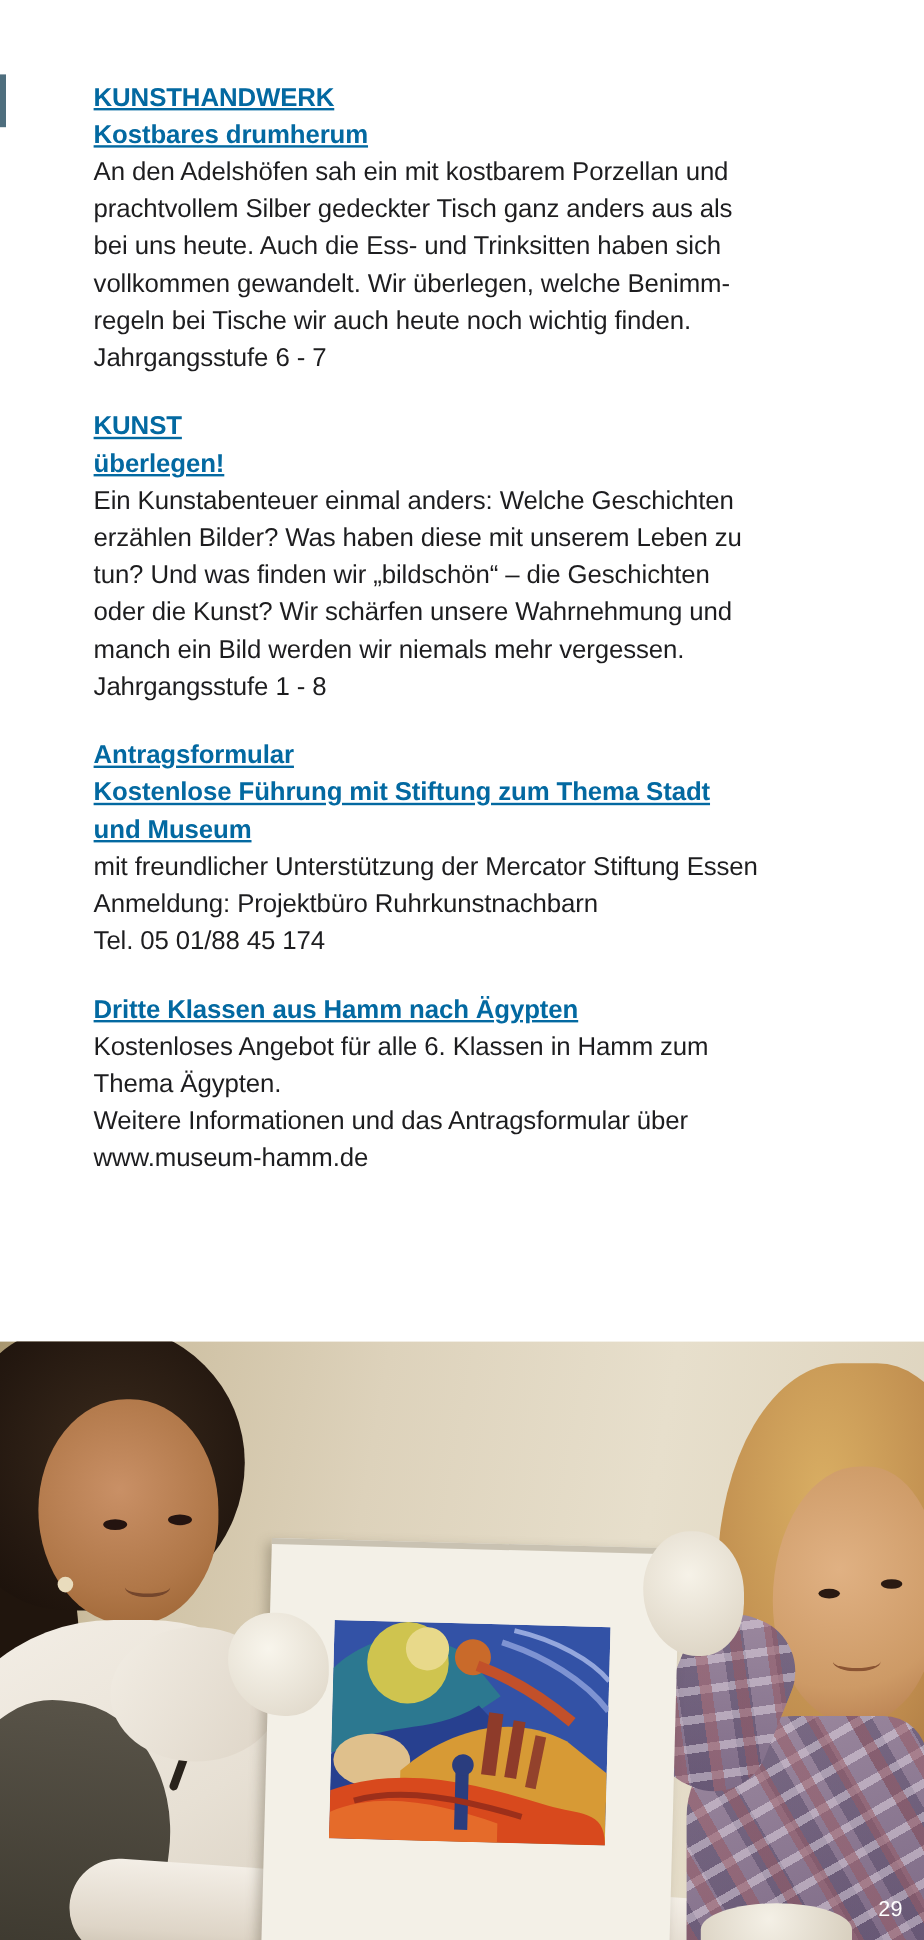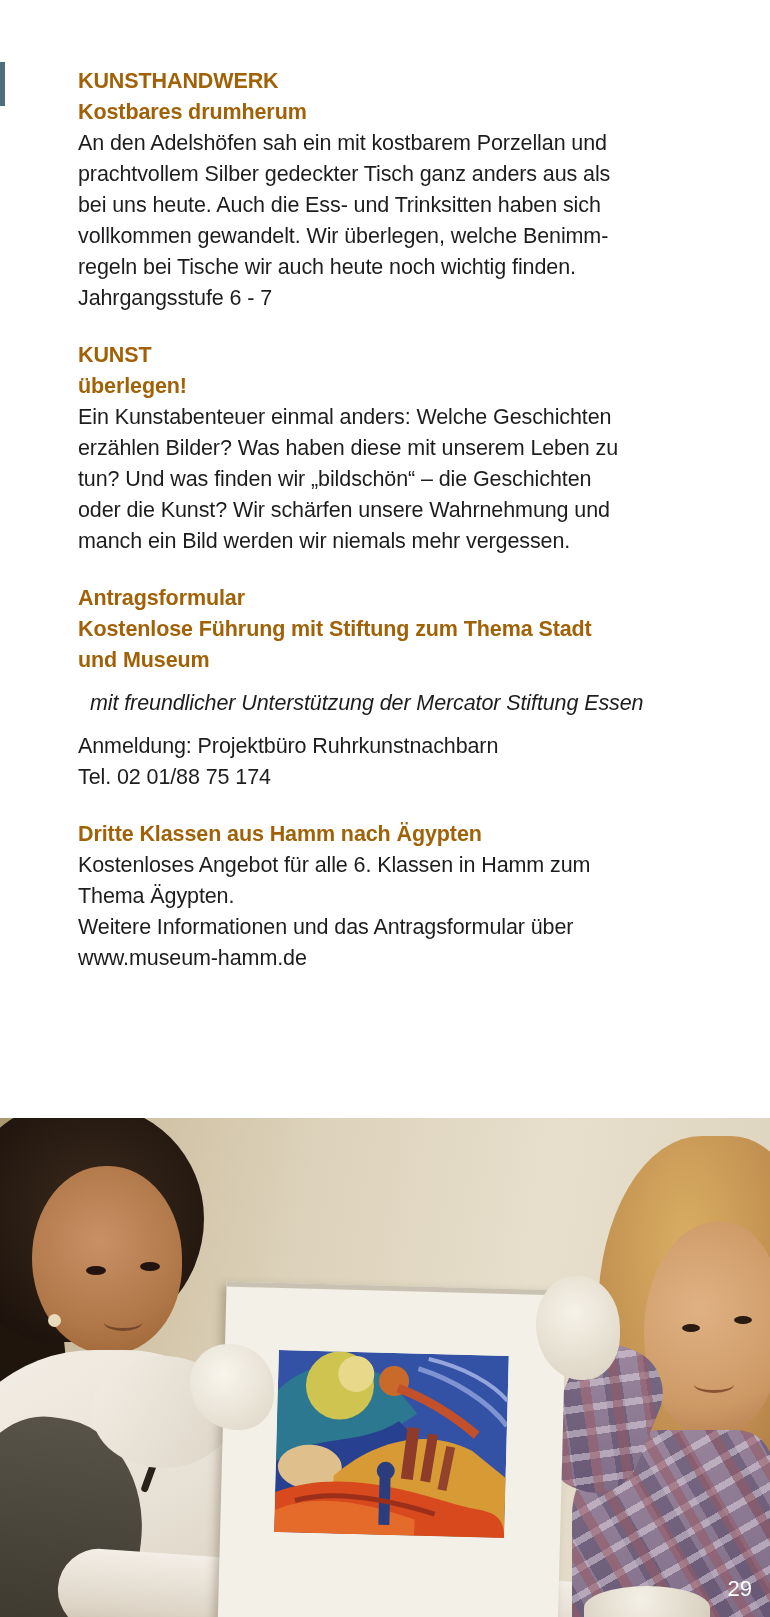--- a/index.html
+++ b/index.html
@@ -6,23 +6,23 @@
   body{width:770px;height:1617px;position:relative;font-family:"Liberation Sans",sans-serif;}
   .page{position:relative;width:770px;height:1617px;overflow:hidden;background:#ffffff;}
 
   
   .tab-marker{position:absolute;left:0;top:62px;width:5px;height:44px;background:#4e6e7e;}
 
   
   .content{position:absolute;left:78px;top:66px;width:618px;color:#1d1d1f;
            font-size:21.5px;line-height:31px;letter-spacing:-0.1px;}
   .content section{margin:0 0 26px 0;}
-  .hd{color:#a16207;font-weight:bold;white-space:pre-line;margin:0;}
+  .hd{color:#0369a1;font-weight:bold;white-space:pre-line;margin:0;text-decoration:underline;}
   .body{white-space:pre-line;margin:0;}
-  .credit{font-style:italic;white-space:pre-line;margin:12px;}
+  .credit{white-space:pre-line;margin:0;}
 
   
   .photo{position:absolute;left:0;top:1118px;width:770px;height:499px;overflow:hidden;margin:0;
          background:linear-gradient(100deg,#a8966f 0%,#cdbfa1 14%,#ddd2bb 38%,#e7dfcc 66%,#dcd2bc 100%);}
   .photo *{position:absolute;}
 
   .lg-hair{left:-34px;top:-14px;width:238px;height:238px;border-radius:46% 54% 58% 42%;
            background:radial-gradient(ellipse at 55% 45%,#3a2a1c 0%,#241810 60%,#170e08 100%);}
   .lg-ponytail{left:-26px;top:140px;width:92px;height:220px;border-radius:45% 55% 50% 50%;background:#20150d;}
   .lg-face{left:32px;top:48px;width:150px;height:188px;border-radius:50% 50% 48% 52%;
@@ -63,21 +63,21 @@
          box-shadow:-4px 4px 10px rgba(90,80,60,0.35);}
   .frame svg{left:54px;top:62px;}
 
   .lg-glove{left:190px;top:226px;width:84px;height:86px;border-radius:46% 54% 42% 58%;
             background:radial-gradient(circle at 40% 35%,#f8f5ec,#ddd5c6);}
   .rg-glove{left:536px;top:158px;width:84px;height:104px;border-radius:48% 52% 44% 56%;
             background:radial-gradient(circle at 45% 35%,#f6f2e8,#d9d0bf);}
   .bottom-hand{left:584px;top:468px;width:126px;height:44px;border-radius:50% 50% 30% 30%;
             background:radial-gradient(circle at 45% 30%,#f4f0e6,#d6cdbc);}
 
-  .page-number{right:18px;bottom:17px;color:#ffffff;font-size:22px;line-height:1;}
+  .page-number{right:18px;bottom:17px;color:#ffffff;font-size:18px;line-height:1;}
 </style>
 </head>
 <body>
 
 <div class="page">
 
   <div class="tab-marker"></div>
 
   <div class="content">
 
@@ -93,29 +93,30 @@
     </section>
 
     <section>
       <p class="hd">KUNST</p>
       <p class="hd">überlegen!</p>
       <p class="body">Ein Kunstabenteuer einmal anders: Welche Geschichten
 erzählen Bilder? Was haben diese mit unserem Leben zu
 tun? Und was finden wir „bildschön“ – die Geschichten
 oder die Kunst? Wir schärfen unsere Wahrnehmung und
 manch ein Bild werden wir niemals mehr vergessen.</p>
+      <p class="body">Jahrgangsstufe 1 - 8</p>
     </section>
 
     <section>
       <p class="hd">Antragsformular</p>
       <p class="hd">Kostenlose Führung mit Stiftung zum Thema Stadt
 und Museum</p>
       <p class="credit">mit freundlicher Unterstützung der Mercator Stiftung Essen</p>
       <p class="body">Anmeldung: Projektbüro Ruhrkunstnachbarn</p>
-      <p class="body">Tel. 02 01/88 75 174</p>
+      <p class="body">Tel. 05 01/88 45 174</p>
     </section>
 
     <section>
       <p class="hd">Dritte Klassen aus Hamm nach Ägypten</p>
       <p class="body">Kostenloses Angebot für alle 6. Klassen in Hamm zum
 Thema Ägypten.
 Weitere Informationen und das Antragsformular über
 www.museum-hamm.de</p>
     </section>
 

